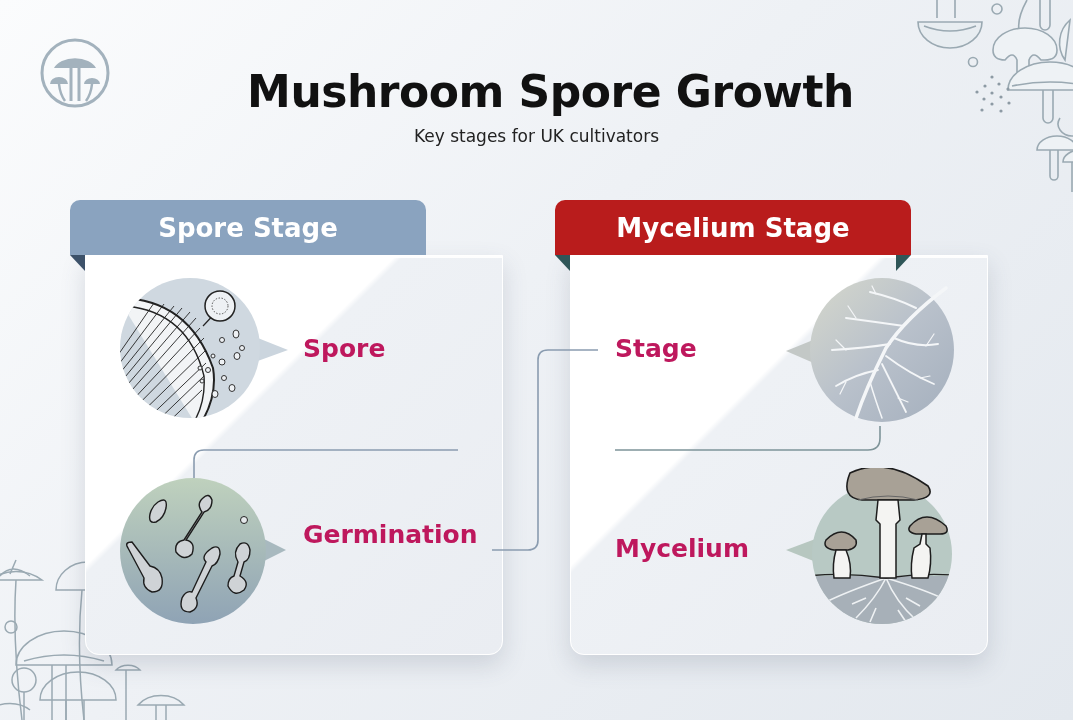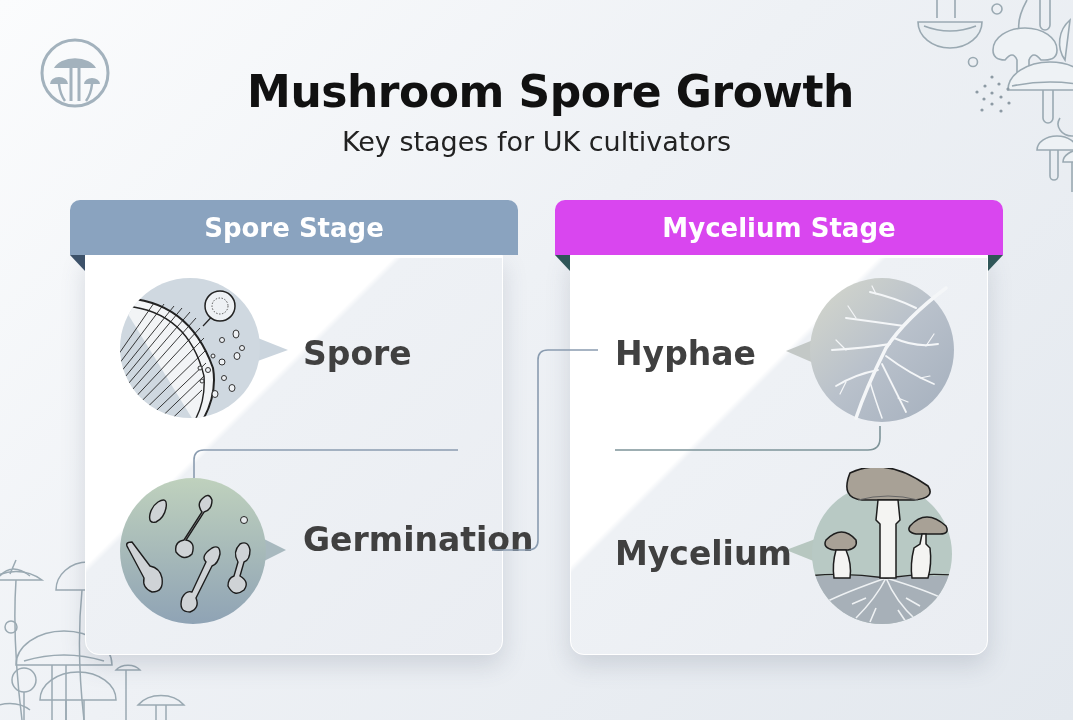--- a/index.html
+++ b/index.html
@@ -14,51 +14,51 @@
   .deco svg { display: block; }
 
   .logo { left: 40px; top: 38px; width: 70px; height: 70px; }
 
   .title {
     left: 7px; width: 1073px; top: 66px; text-align: center;
     font-size: 44px; font-weight: bold; letter-spacing: -0.5px; color: #111; padding-left: 14px;
   }
   .subtitle {
     left: 0; width: 1073px; top: 126px; text-align: center;
-    font-size: 27px; color: #222; font-weight: normal;
+    font-size: 17px; color: #222; font-weight: normal;
   }
 
   .panel {
-    position: absolute; top: 200px; width: 448px;
+    position: absolute; top: 200px; width: 356px;
   }
   .panel-head {
     position: relative; height: 55px; border-radius: 10px 10px 0 0;
     display: flex; align-items: center; justify-content: center;
     color: #fff; font-weight: bold; font-size: 26px; z-index: 3;
   }
   .fold { position: absolute; top: 55px; width: 0; height: 0; z-index: 2; }
   .panel-body {
     position: absolute; top: 55px; left: 15px; width: 418px; height: 400px;
     border-radius: 0 0 14px 14px;
     background: linear-gradient(135deg, #ffffff 0%, #ffffff 38%, #eef1f5 39%, #eaedf2 100%);
     box-shadow: 0 10px 24px rgba(70,85,105,0.18), 0 2px 0 rgba(255,255,255,0.9) inset;
     border: 1px solid #fff;
   }
 
   .panel-left { left: 70px; }
   .panel-left .panel-head { background: #8aa3bf; }
   .panel-left .fold.l { left: 0; border-top: 16px solid #3d526a; border-left: 15px solid transparent; }
 
   .panel-right { left: 555px; }
-  .panel-right .panel-head { background: #d946ef; }
+  .panel-right .panel-head { background: #b91c1c; }
   .panel-right .fold.l { left: 0; border-top: 16px solid #2f5658; border-left: 15px solid transparent; }
   .panel-right .fold.r { right: 0; border-top: 16px solid #2f5658; border-right: 15px solid transparent; }
 
   .stage-label {
-    position: absolute; font-size: 33px; font-weight: bold; color: #404040; z-index: 4;
+    position: absolute; font-size: 25px; font-weight: bold; color: #be185d; z-index: 4;
   }
   .bubble { position: absolute; z-index: 4; }
   .connectors { position: absolute; left: 0; top: 0; z-index: 5; pointer-events: none; }
 </style>
 </head>
 <body>
 
 <div class="abs deco" style="left:900px;top:0;width:173px;height:200px;">
   <svg width="173" height="200" viewBox="0 0 173 200" fill="none" stroke="#9aa9b2" stroke-width="1.6">
     <path d="M37 0 v18 M55 0 v18"></path>
@@ -238,21 +238,21 @@
       <path d="M104 66 Q80 70 46 72" stroke-width="2"></path>
       <path d="M92 92 Q70 96 50 108" stroke-width="1.8"></path>
       <path d="M108 60 Q130 70 152 66" stroke-width="2"></path>
       <path d="M100 78 Q124 96 148 106" stroke-width="1.8"></path>
       <path d="M96 86 Q108 110 120 134" stroke-width="1.8"></path>
       <path d="M84 104 Q90 124 96 140" stroke-width="1.5"></path>
       <path d="M70 40 l-8 -12 M60 72 l-10 -10 M140 68 l8 -12 M134 100 l10 -2 M112 120 l10 4 M60 104 l-6 12 M90 16 l-4 -8" stroke-width="1.2"></path>
     </g>
   </svg>
 </div>
-<div class="stage-label" style="left:615px;top:334px;">Hyphae</div>
+<div class="stage-label" style="left:615px;top:334px;">Stage</div>
 
 <div class="bubble" style="left:786px;top:468px;width:172px;height:158px;">
   <svg width="172" height="158" viewBox="0 0 172 158">
     <defs>
       <clipPath id="c4">
           <circle cx="96" cy="86" r="70"></circle>
         </clipPath>
     </defs>
     <path d="M32 70 L0 82 L30 94 Z" fill="#b7c7c0"></path>
     <circle cx="96" cy="86" r="70" fill="#b8c9c4"></circle>

